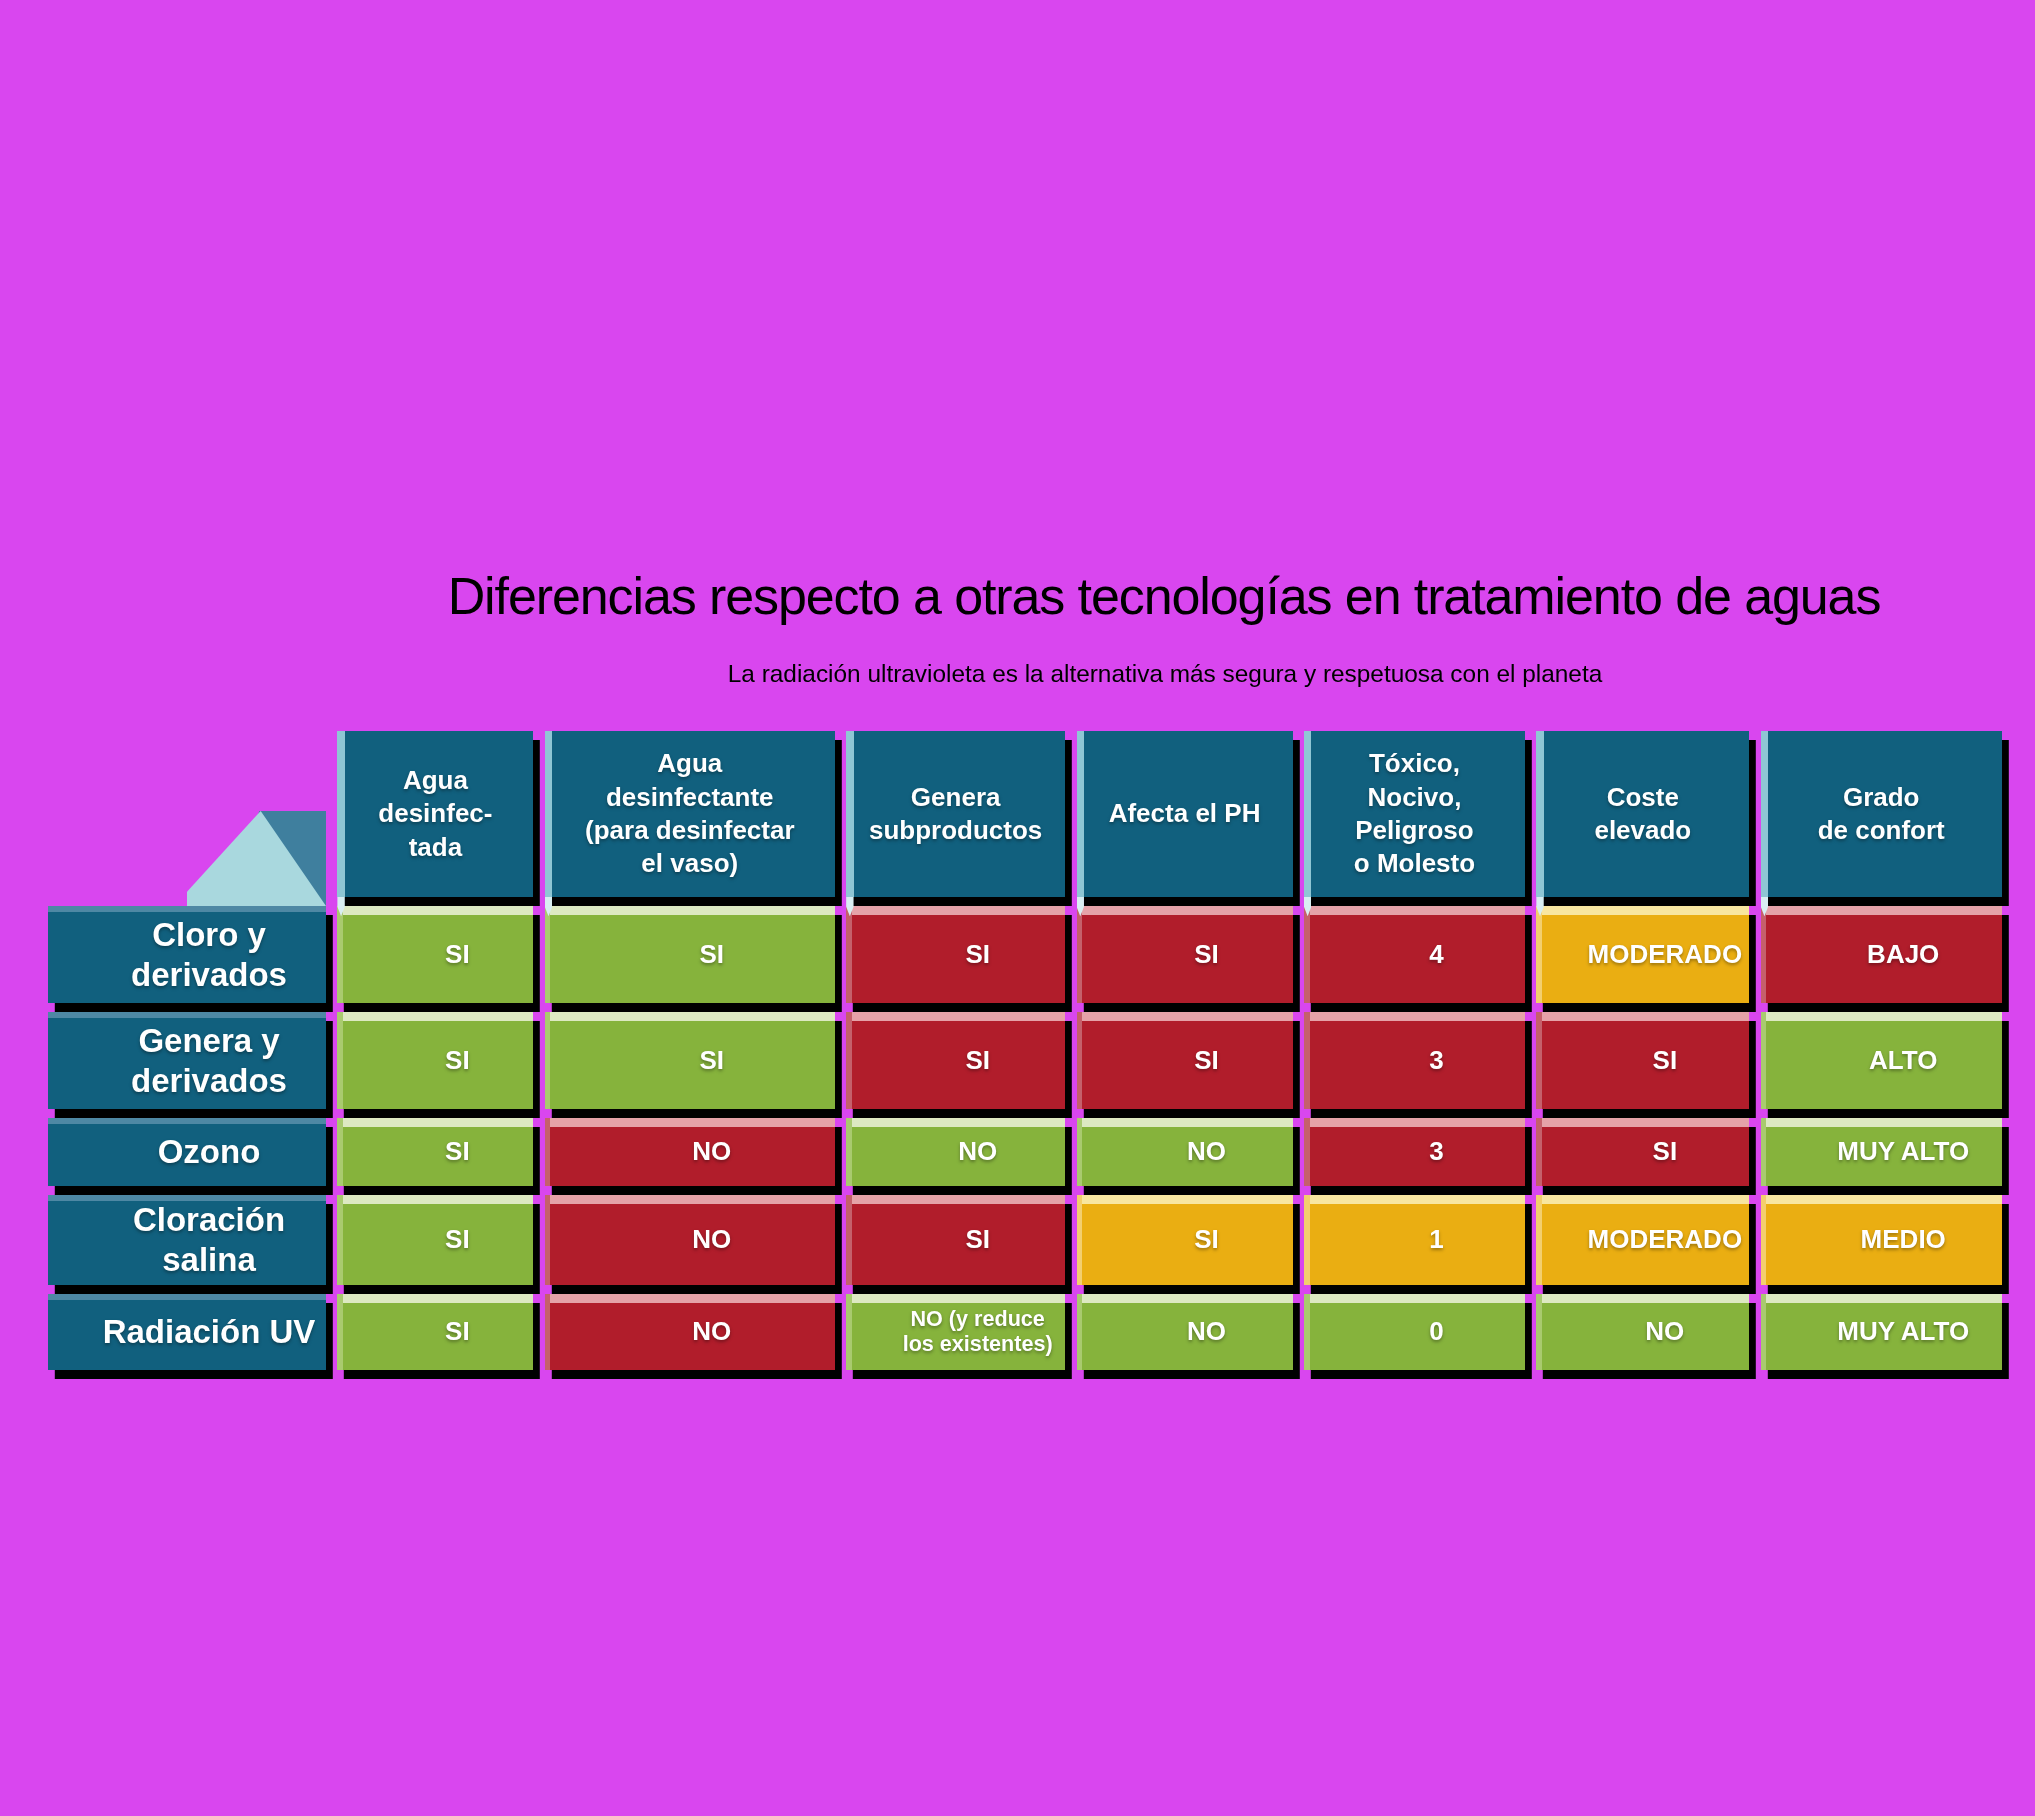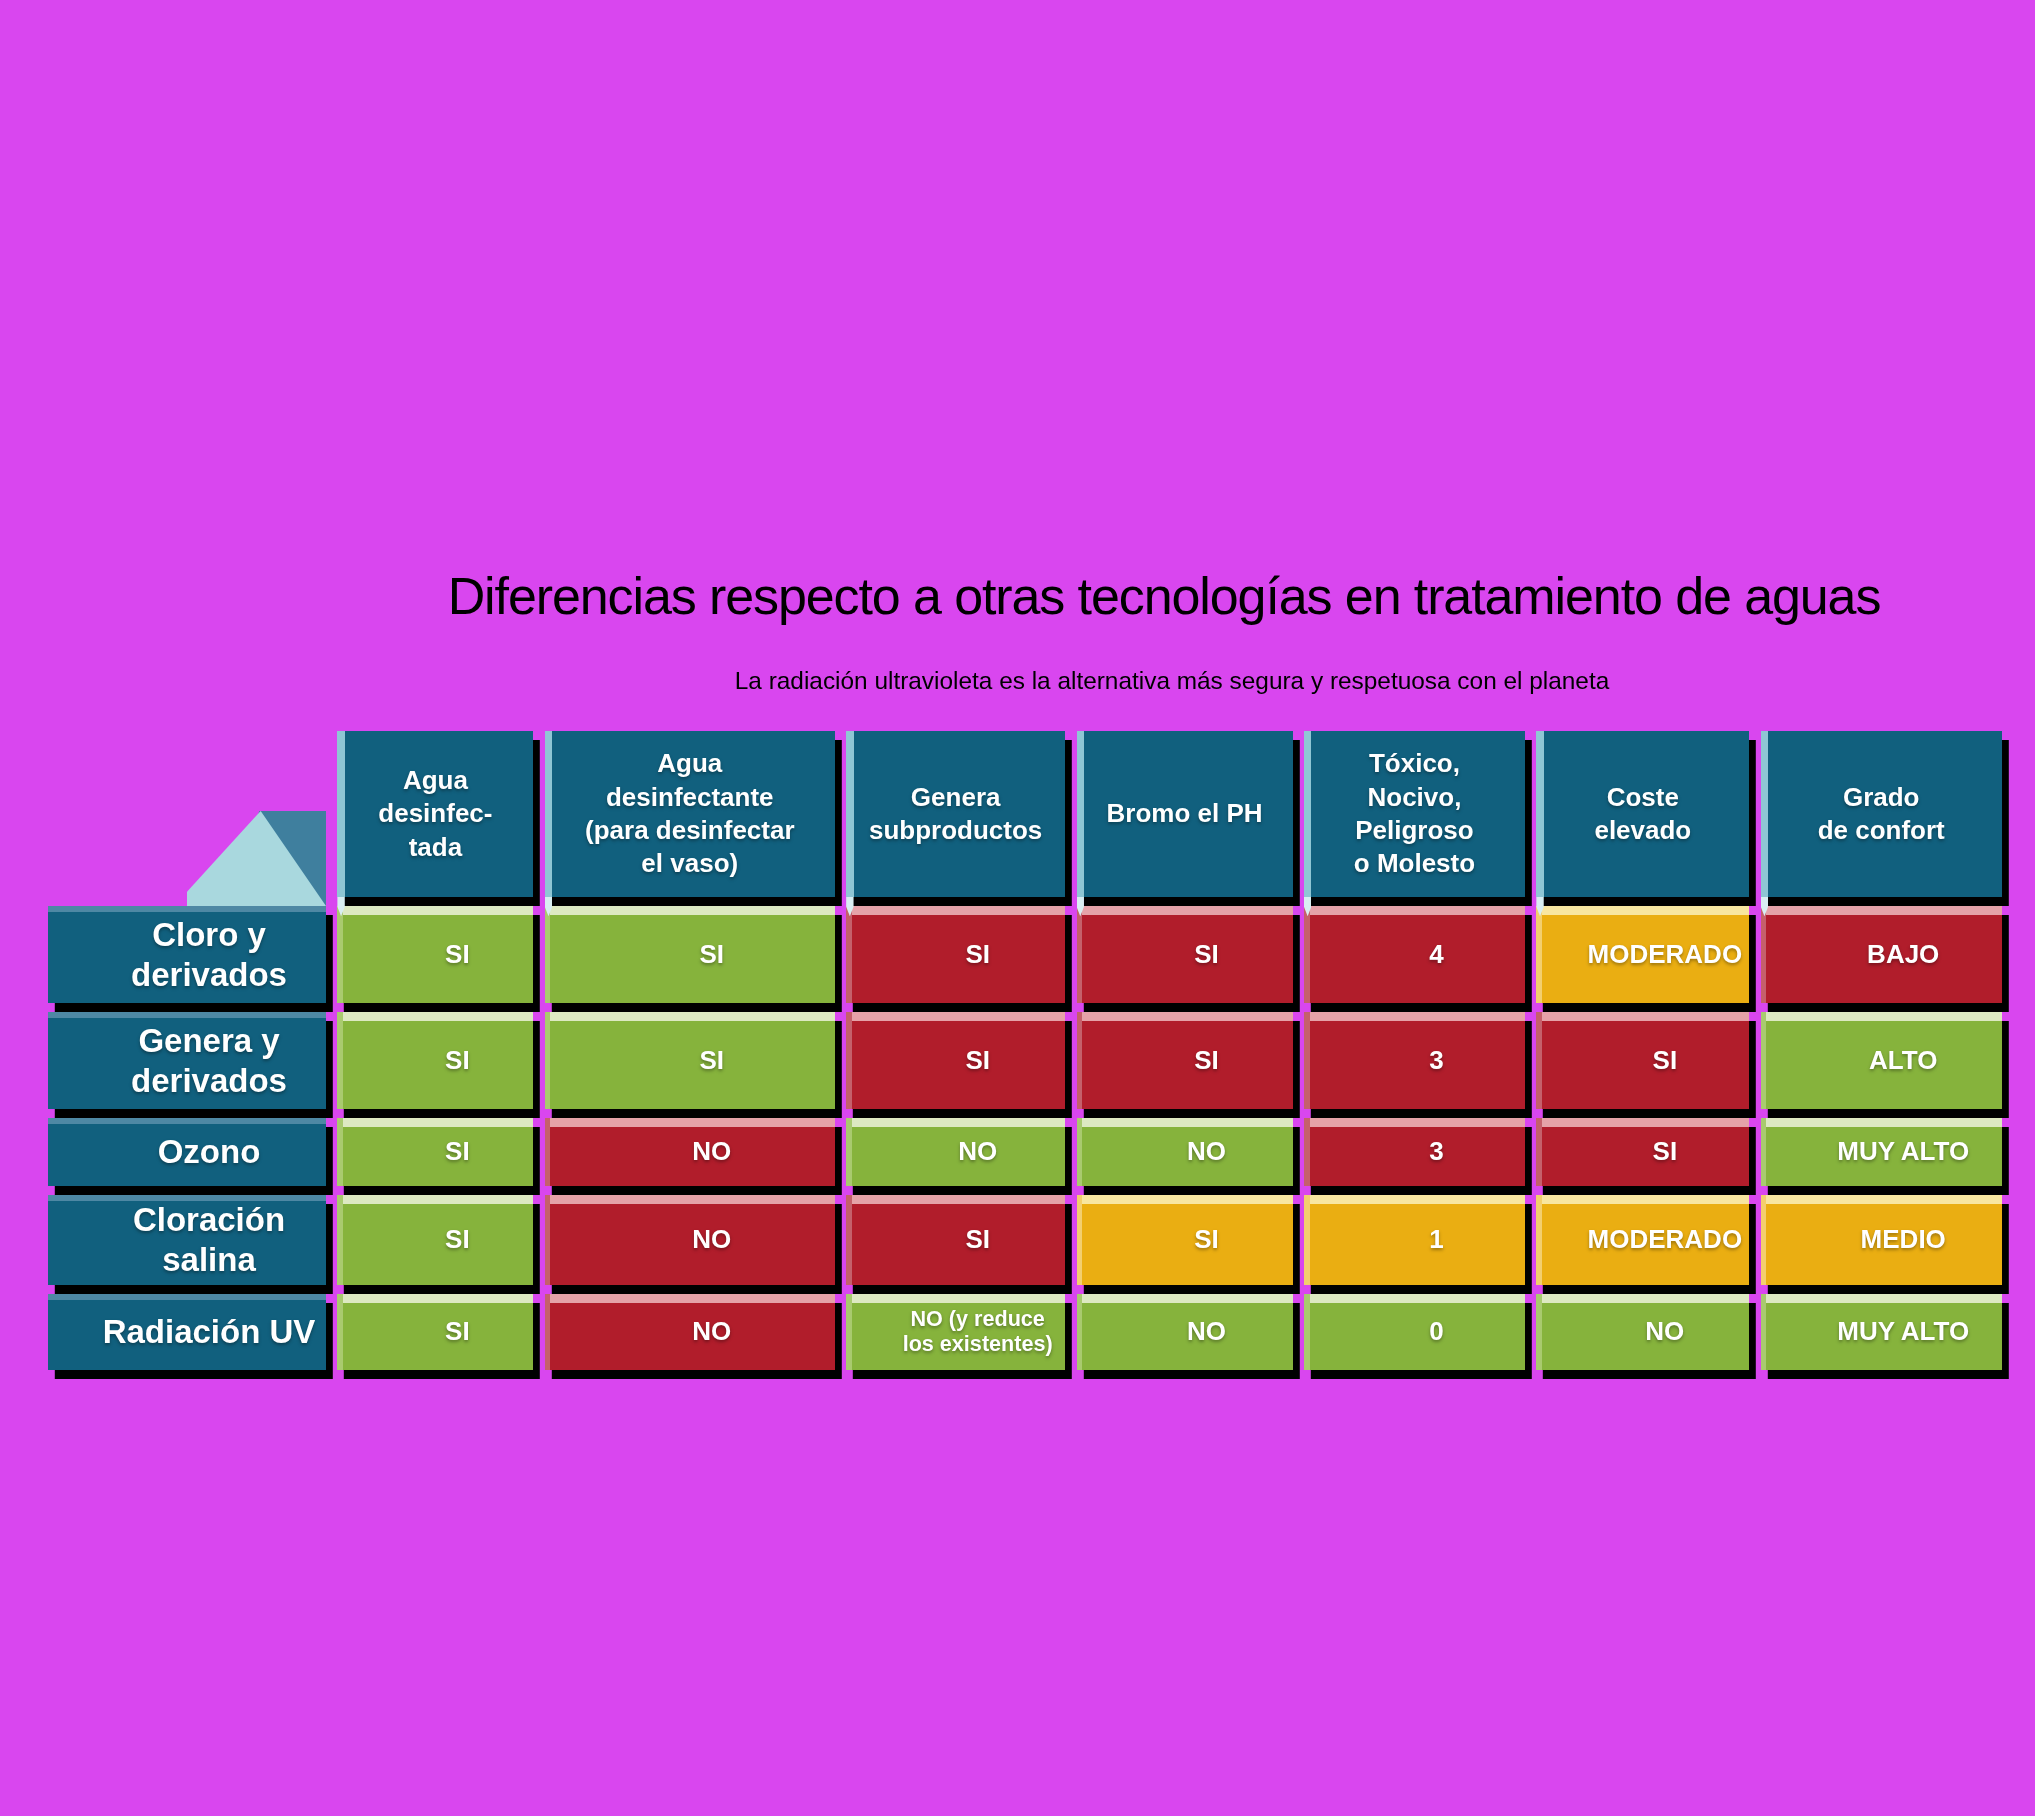--- a/index.html
+++ b/index.html
@@ -16,21 +16,21 @@
   html,body{margin:0;padding:0;background:#fff;}
   body{font-family:"Liberation Sans",sans-serif;}
   .canvas{position:relative;width:2035px;height:1817px;background:#d946ef;overflow:hidden;}
 
   .title{
     position:absolute;left:318px;top:568px;width:1692px;margin:0;
     text-align:center;font-size:52px;font-weight:400;letter-spacing:-1.1px;color:#000;
     line-height:1.1;
   }
   .subtitle{
-    position:absolute;left:318px;top:659px;width:1692px;margin:8px;
+    position:absolute;left:318px;top:659px;width:1692px;margin:1px;
     text-align:center;font-size:24.4px;font-weight:400;color:#000;
   }
 
   .grid{
     position:absolute;left:48px;top:731px;
     display:grid;
     grid-template-columns:278px 196px 290px 219px 216px 221px 213px 241px;
     grid-template-rows:166px 97px 97px 68px 90px 76px;
     column-gap:11.4px;row-gap:9px;
   }
@@ -103,21 +103,21 @@
         <span>Agua
 desinfectante
 (para desinfectar
 el vaso)</span>
       </div>
       <div class="cell header">
         <span>Genera
 subproductos</span>
       </div>
       <div class="cell header">
-        <span>Bromo el PH</span>
+        <span>Afecta el PH</span>
       </div>
       <div class="cell header">
         <span>Tóxico,
 Nocivo,
 Peligroso
 o Molesto</span>
       </div>
       <div class="cell header">
         <span>Coste
 elevado</span>

